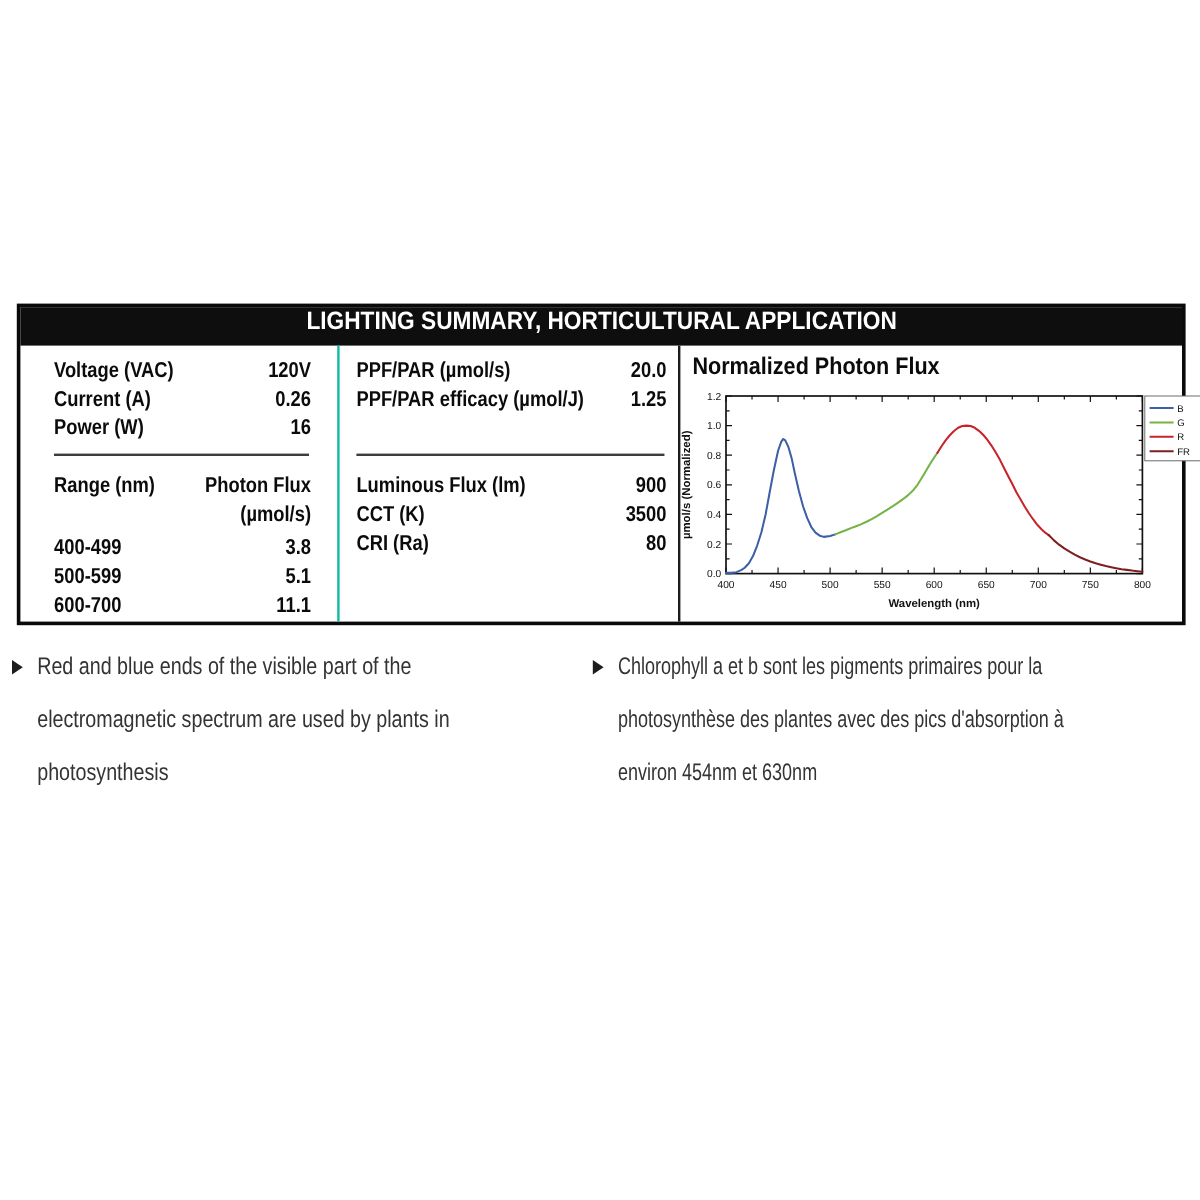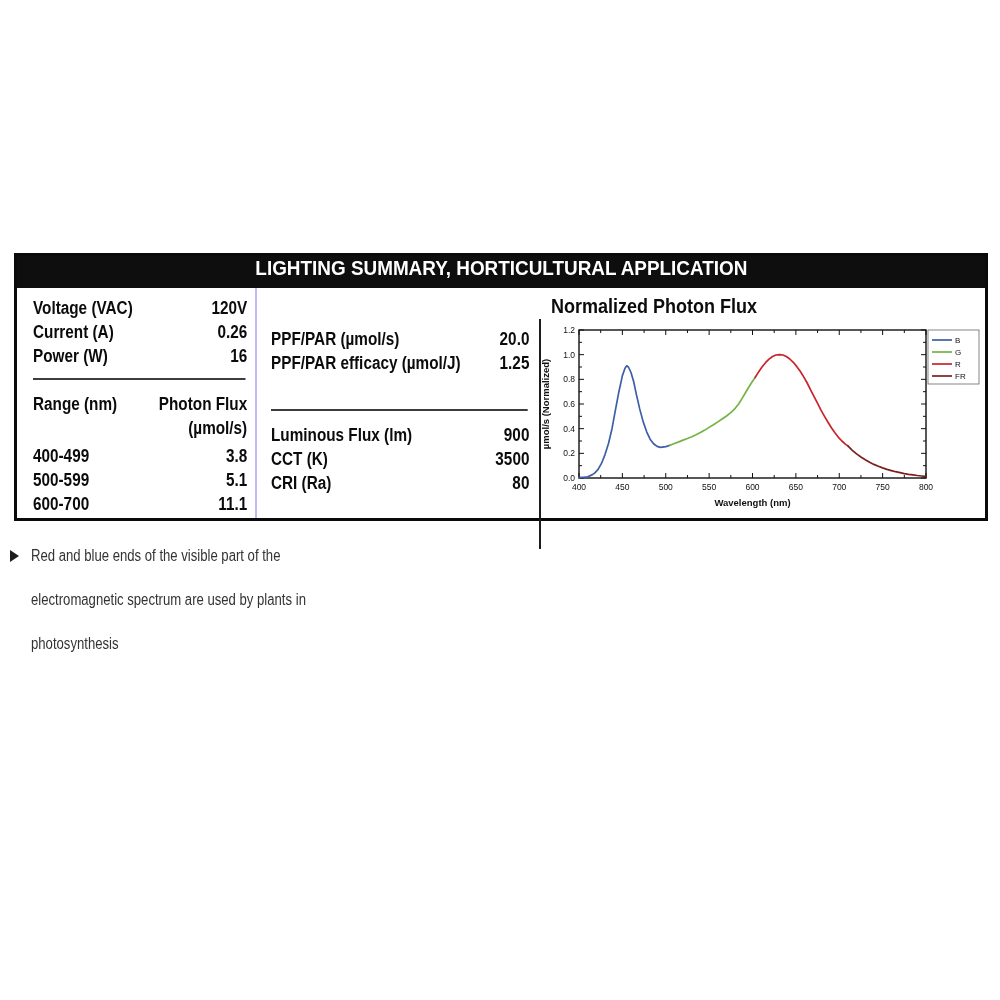--- a/index.html
+++ b/index.html
@@ -8,22 +8,22 @@
 
   
   .panel{position:absolute;left:14px;top:253px;width:974px;height:268px;
          border:3px solid #0a0a0a;background:#fff;box-sizing:border-box;}
   .panel-header{height:32px;background:#0e0e0e;color:#fff;display:flex;
                 align-items:flex-start;justify-content:center;}
   .panel-header span{font-size:21px;font-weight:bold;white-space:nowrap;
                      display:inline-block;transform:scaleX(0.9);transform-origin:center;}
   .panel-body{display:flex;height:230px;}
   .col{box-sizing:border-box;height:100%;}
-  .col1{width:240px;border-right:2px solid #c4b5fd;padding:8px 12px 0 16px;}
-  .col2{width:284px;border-right:2px solid #1c1c1c;padding:8px 12px 0 14px;margin-top:31px;}
+  .col1{width:266px;border-right:2px solid #14b8a6;padding:8px 12px 0 28px;}
+  .col2{width:284px;border-right:2px solid #1c1c1c;padding:8px 12px 0 14px;}
   .col3{width:441px;position:relative;}
   .scale1{width:252px;transform:scaleX(0.85);transform-origin:0 0;}
   .scale2{width:304px;transform:scaleX(0.85);transform-origin:0 0;}
   .spec-row{display:flex;justify-content:space-between;line-height:24px;
             font-size:18px;font-weight:bold;white-space:nowrap;}
   .hline{border-top:2px solid #3d3d3d;margin:10px 2px 12px 0;}
   .hline.late{margin-top:34px;}
   .range-header{display:flex;justify-content:space-between;font-size:18px;
                 font-weight:bold;line-height:24px;white-space:nowrap;}
   .pf-right{text-align:right;}
@@ -40,21 +40,21 @@
   
   .bullets{position:absolute;left:0;top:534px;width:1000px;display:flex;}
   .bcol{box-sizing:border-box;}
   .bcol-left{width:484px;padding-left:10px;}
   .bcol-right{width:516px;padding-left:10px;}
   .bullet{display:flex;}
   .bcol-left .bullet.first{margin-bottom:-6px;}
   .bcol-right .bullet.first{margin-bottom:6px;}
   .tri{width:0;height:0;border-left:9px solid #1d1d1d;border-top:6px solid transparent;
        border-bottom:6px solid transparent;margin-top:16px;margin-right:12px;flex-shrink:0;}
-  .blines{color:#333;font-size:16px;line-height:44px;}
+  .blines{color:#333;font-size:20px;line-height:44px;}
   .bline{white-space:pre;transform-origin:0 50%;}
   .bcol-left .bline{transform:scaleX(0.82);}
   .bcol-right .bline{transform:scaleX(0.75);}
 </style>
 </head>
 <body>
 
 <div class="page">
 
   <section class="panel">
@@ -238,16 +238,24 @@
       <div class="bullet first">
         <span class="tri"></span>
         <div class="blines">
           <div class="bline">Red and blue ends of the visible part of the</div>
           <div class="bline">electromagnetic spectrum are used by plants in</div>
           <div class="bline">photosynthesis</div>
         </div>
       </div>
     </div>
     <div class="bcol bcol-right">
+      <div class="bullet">
+        <span class="tri"></span>
+        <div class="blines">
+          <div class="bline">Chlorophyll a et b sont les pigments primaires pour la</div>
+          <div class="bline">photosynthèse des plantes avec des pics d'absorption à</div>
+          <div class="bline">environ 454nm et 630nm</div>
+        </div>
+      </div>
     </div>
   </section>
 
 </div>
 
 </body></html>

